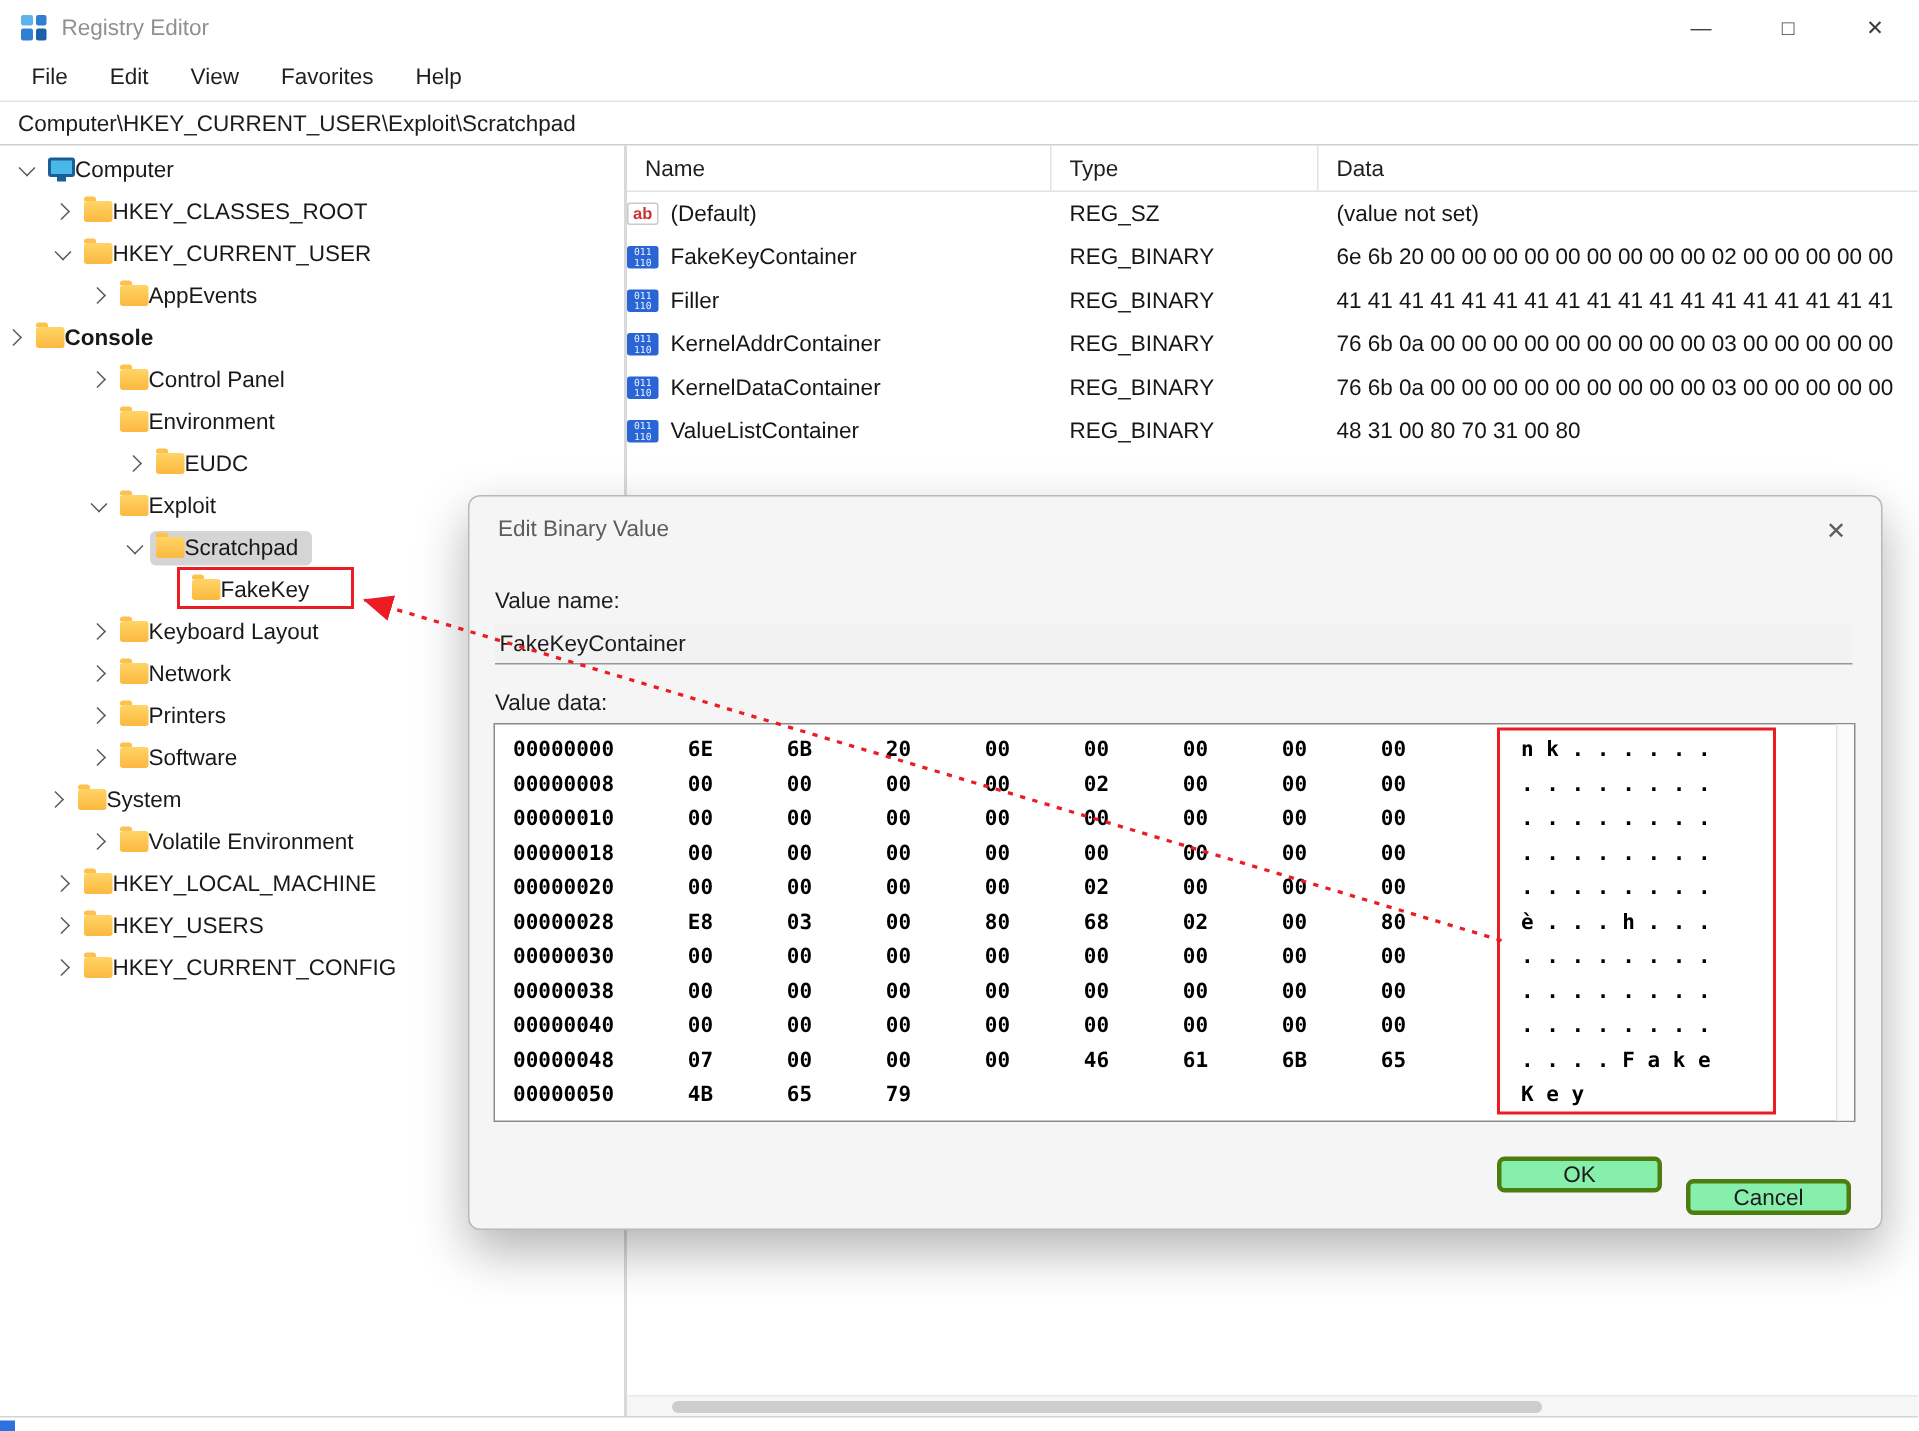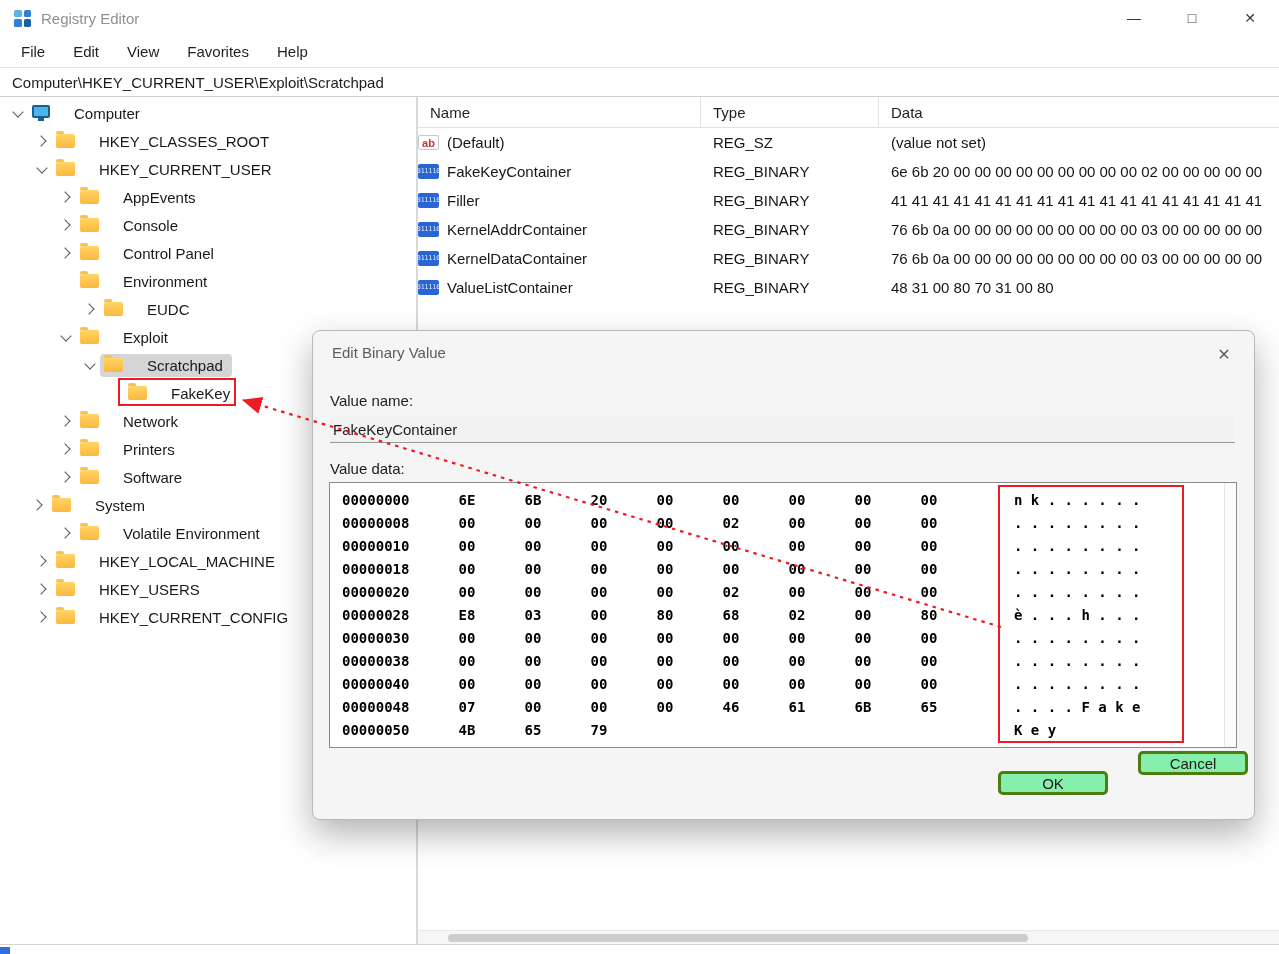--- a/index.html
+++ b/index.html
@@ -23,61 +23,61 @@
   
   .addressbar{height:30px;border-top:1px solid #e5e5e5;border-bottom:1px solid #cfcfcf;display:flex;align-items:center;padding:0 12px;font-size:15px;color:#1c1c1c;}
 
   
   .main{position:absolute;top:97px;left:0;right:0;bottom:9px;display:flex;border-bottom:1px solid #d4d4d4;}
   .tree-pane{width:418px;border-right:2px solid #d9d9d9;overflow:hidden;padding-top:2px;}
   .tree-row{height:28px;display:flex;align-items:center;font-size:15px;color:#191919;white-space:nowrap;}
   .chev{width:20px;flex:0 0 20px;display:inline-flex;align-items:center;justify-content:center;}
   .chev.collapsed::before{content:'';width:7px;height:7px;border-right:1.6px solid #5a5a5a;border-bottom:1.6px solid #5a5a5a;transform:rotate(-45deg);display:block;margin-left:-3px;}
   .chev.expanded::before{content:'';width:7px;height:7px;border-right:1.6px solid #5a5a5a;border-bottom:1.6px solid #5a5a5a;transform:rotate(45deg);display:block;margin-top:-3px;}
-  .node{display:flex;align-items:center;gap:24px;padding:3px 9px 3px 4px;border-radius:4px;}
+  .node{display:flex;align-items:center;gap:0;padding:3px 9px 3px 4px;border-radius:4px;}
   .selected .node{background:#d5d5d5;}
   .icon-folder{width:19px;height:14px;background:linear-gradient(#ffd466,#fcb83f);border-radius:2px;position:relative;flex:0 0 auto;}
   .icon-folder::before{content:'';position:absolute;top:-3px;left:0;width:8px;height:3px;background:#fcc14e;border-radius:2px 2px 0 0;}
   .icon-computer{width:18px;height:13px;background:#49b8e8;border:2px solid #1a5e94;border-radius:2px;position:relative;flex:0 0 auto;margin-bottom:3px;}
   .icon-computer::after{content:'';position:absolute;left:4px;bottom:-5px;width:6px;height:3px;background:#1a5e94;}
 
   
   .list-pane{flex:1;display:flex;flex-direction:column;position:relative;overflow:hidden;}
   .lv-header{display:flex;height:31px;border-bottom:1px solid #e2e2e2;align-items:stretch;font-size:15px;color:#1f1f1f;flex:0 0 auto;}
   .lv-h{padding-left:12px;display:flex;align-items:center;border-right:1px solid #e2e2e2;}
   .lv-col0{width:283px;}
   .lv-col1{width:178px;}
   .lv-col2{flex:1;border-right:none;}
   .lv-row{display:flex;height:29px;align-items:center;font-size:15px;color:#161616;flex:0 0 auto;}
   .lv-name{width:283px;display:flex;align-items:center;gap:8px;padding-left:0;overflow:hidden;white-space:nowrap;}
   .lv-type{width:178px;padding-left:12px;}
   .lv-data{flex:1;padding-left:12px;white-space:nowrap;overflow:hidden;}
   .icon-ab{width:21px;height:15px;background:#fff;border:1px solid #c9c9c9;color:#cc3333;font-weight:bold;font-size:11px;display:flex;align-items:center;justify-content:center;border-radius:2px;flex:0 0 auto;}
-  .icon-bin{width:21px;height:15px;background:#2a65d6;color:#eaf2ff;font-size:6.5px;line-height:7px;font-family:"DejaVu Sans Mono",monospace;display:flex;flex-direction:row;align-items:center;justify-content:center;border-radius:2px;flex:0 0 auto;}
+  .icon-bin{width:21px;height:15px;background:#2a65d6;color:#eaf2ff;font-size:6.5px;line-height:7px;font-family:"DejaVu Sans Mono",monospace;display:flex;flex-direction:column;align-items:center;justify-content:center;border-radius:2px;flex:0 0 auto;}
   .h-scroll{position:absolute;left:0;right:0;bottom:0;height:14px;background:#f6f6f6;border-top:1px solid #eaeaea;}
   .h-thumb{position:absolute;left:30px;top:3px;width:580px;height:8px;background:#cdcdcd;border-radius:4px;}
 
   
   .dialog{position:absolute;left:312px;top:330px;width:943px;height:490px;background:#f5f5f5;border:1px solid #b9b9b9;border-radius:8px;box-shadow:0 14px 34px rgba(0,0,0,.30);z-index:40;}
   .dlg-title{position:absolute;left:19px;top:13px;font-size:15px;color:#5c5c5c;}
   .dlg-close{position:absolute;right:14px;top:9px;width:32px;height:28px;display:flex;align-items:center;justify-content:center;color:#5f5f5f;font-size:16px;}
   .dlg-label-name{position:absolute;left:17px;top:61px;font-size:15px;color:#1c1c1c;}
   .dlg-input{position:absolute;left:17px;top:85px;width:905px;height:27px;background:#f2f2f2;border-bottom:1px solid #989898;font-size:15px;color:#1c1c1c;display:flex;align-items:center;padding-left:3px;}
   .dlg-label-data{position:absolute;left:17px;top:129px;font-size:15px;color:#1c1c1c;}
   .hex-box{position:absolute;left:16px;top:151px;width:908px;height:266px;background:#fff;border:1px solid #8a8a8a;}
   .hex-vscroll{position:absolute;top:0;bottom:0;right:0;width:12px;border-left:1px solid #e3e3e3;background:#fbfbfb;}
   .hex-rows{position:absolute;left:4px;top:5px;right:13px;}
   .hex-row{display:grid;grid-template-columns:100px repeat(8,66px) 1fr;height:23px;align-items:center;font-family:"DejaVu Sans Mono",monospace;font-size:14px;font-weight:700;color:#000;}
   .hx-addr{padding-left:8px;}
   .hx-b{text-align:center;}
   .hx-ascii{padding-left:52px;white-space:pre;}
   .ascii-redbox{position:absolute;left:668px;top:2px;width:186px;height:258px;border:2px solid #ec1c24;pointer-events:none;}
   .dlg-btn{position:absolute;width:110px;height:24px;background:#86efac;border:3px solid #4d7c0f;border-radius:5px;font-size:15px;color:#1b1b1b;display:flex;align-items:center;justify-content:center;}
   .btn-ok{left:685px;top:440px;}
-  .btn-cancel{left:811px;top:420px;margin-left:14px;}
+  .btn-cancel{left:811px;top:455px;}
 
   
   .fakekey-redbox{position:absolute;left:118px;top:378px;width:118px;height:28px;border:2px solid #ec1c24;z-index:45;pointer-events:none;}
   .arrow-svg{position:absolute;left:0;top:0;z-index:60;pointer-events:none;}
   .corner-artifact{position:absolute;left:0;bottom:0;width:10px;height:7px;background:#2f6fe0;}
 </style>
 </head>
 <body>
 
 <div class="titlebar">
@@ -128,21 +128,21 @@
           <span class="tlabel">HKEY_CURRENT_USER</span>
         </span>
       </div>
       <div class="tree-row" style="padding-left: 56px;">
         <span class="chev collapsed"></span>
         <span class="node">
           <span class="icon-folder"></span>
           <span class="tlabel">AppEvents</span>
         </span>
       </div>
-      <div class="tree-row" style="padding-left: 56px;">
+      <div class="tree-row" style=" font-weight: bold;">
         <span class="chev collapsed"></span>
         <span class="node">
           <span class="icon-folder"></span>
           <span class="tlabel">Console</span>
         </span>
       </div>
       <div class="tree-row" style="padding-left: 56px; align-items: center;">
         <span class="chev collapsed"></span>
         <span class="node">
           <span class="icon-folder"></span>
@@ -175,20 +175,27 @@
         <span class="node">
           <span class="icon-folder"></span>
           <span class="tlabel">Scratchpad</span>
         </span>
       </div>
       <div class="tree-row" style="padding-left: 104px;">
         <span class="chev leaf"></span>
         <span class="node">
           <span class="icon-folder"></span>
           <span class="tlabel">FakeKey</span>
+        </span>
+      </div>
+      <div class="tree-row" style="padding-left: 56px;">
+        <span class="chev collapsed"></span>
+        <span class="node">
+          <span class="icon-folder"></span>
+          <span class="tlabel">Keyboard Layout</span>
         </span>
       </div>
       <div class="tree-row" style="padding-left: 56px;">
         <span class="chev collapsed"></span>
         <span class="node">
           <span class="icon-folder"></span>
           <span class="tlabel">Network</span>
         </span>
       </div>
       <div class="tree-row" style="padding-left: 56px;">

